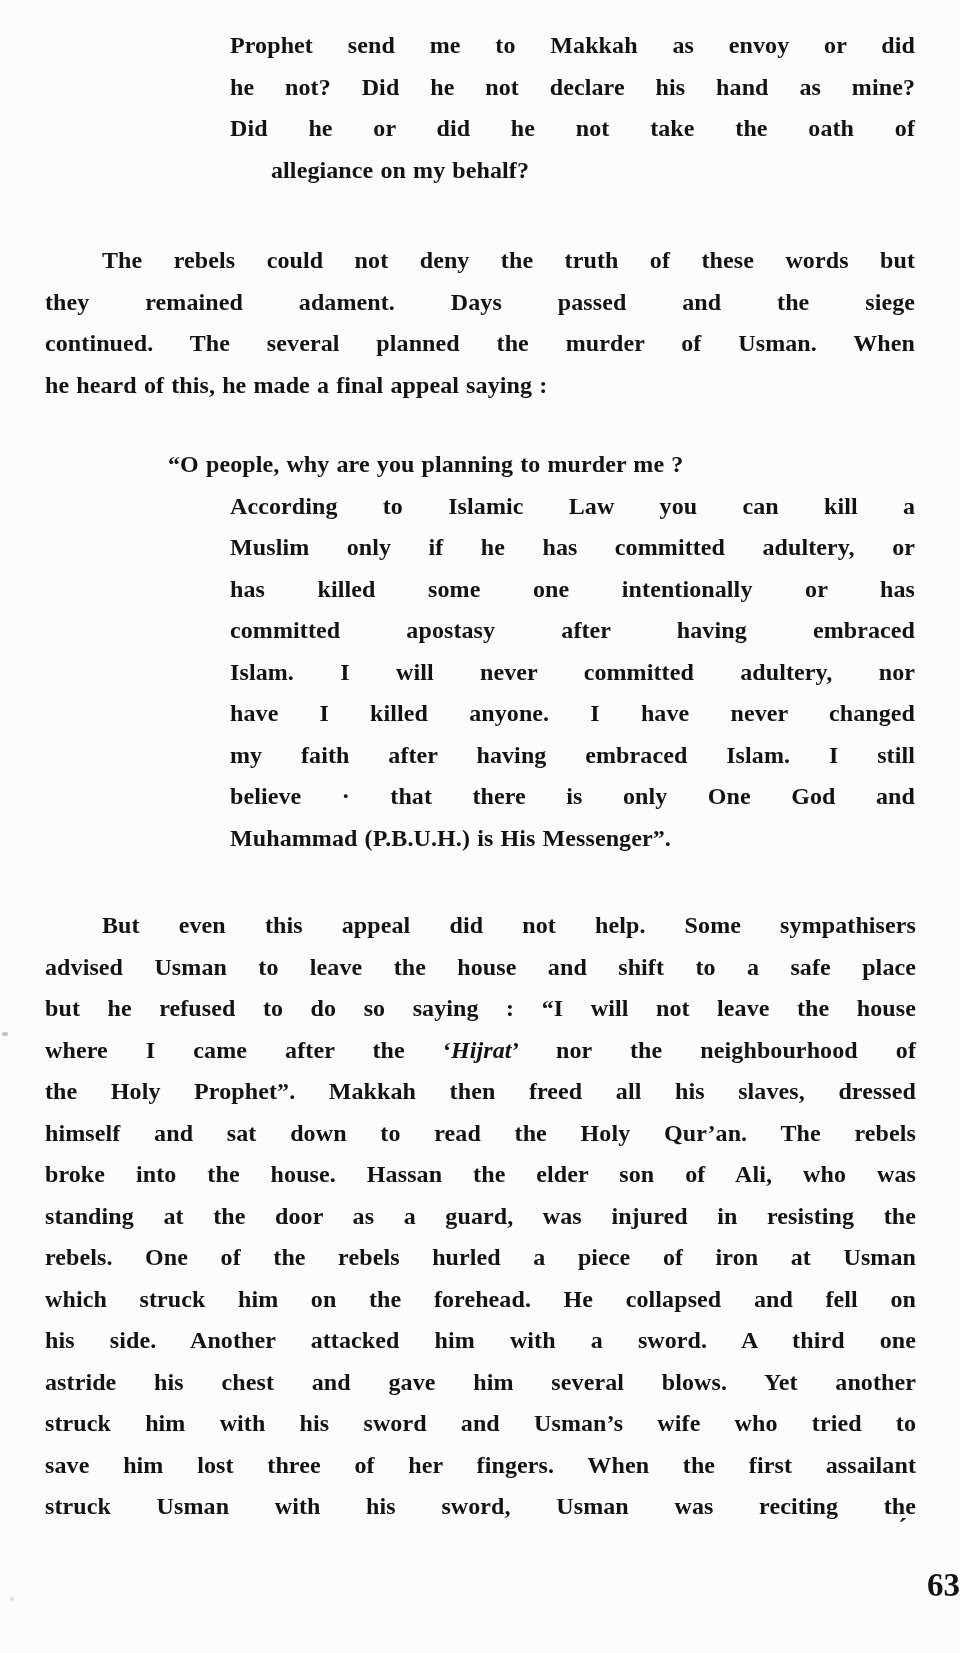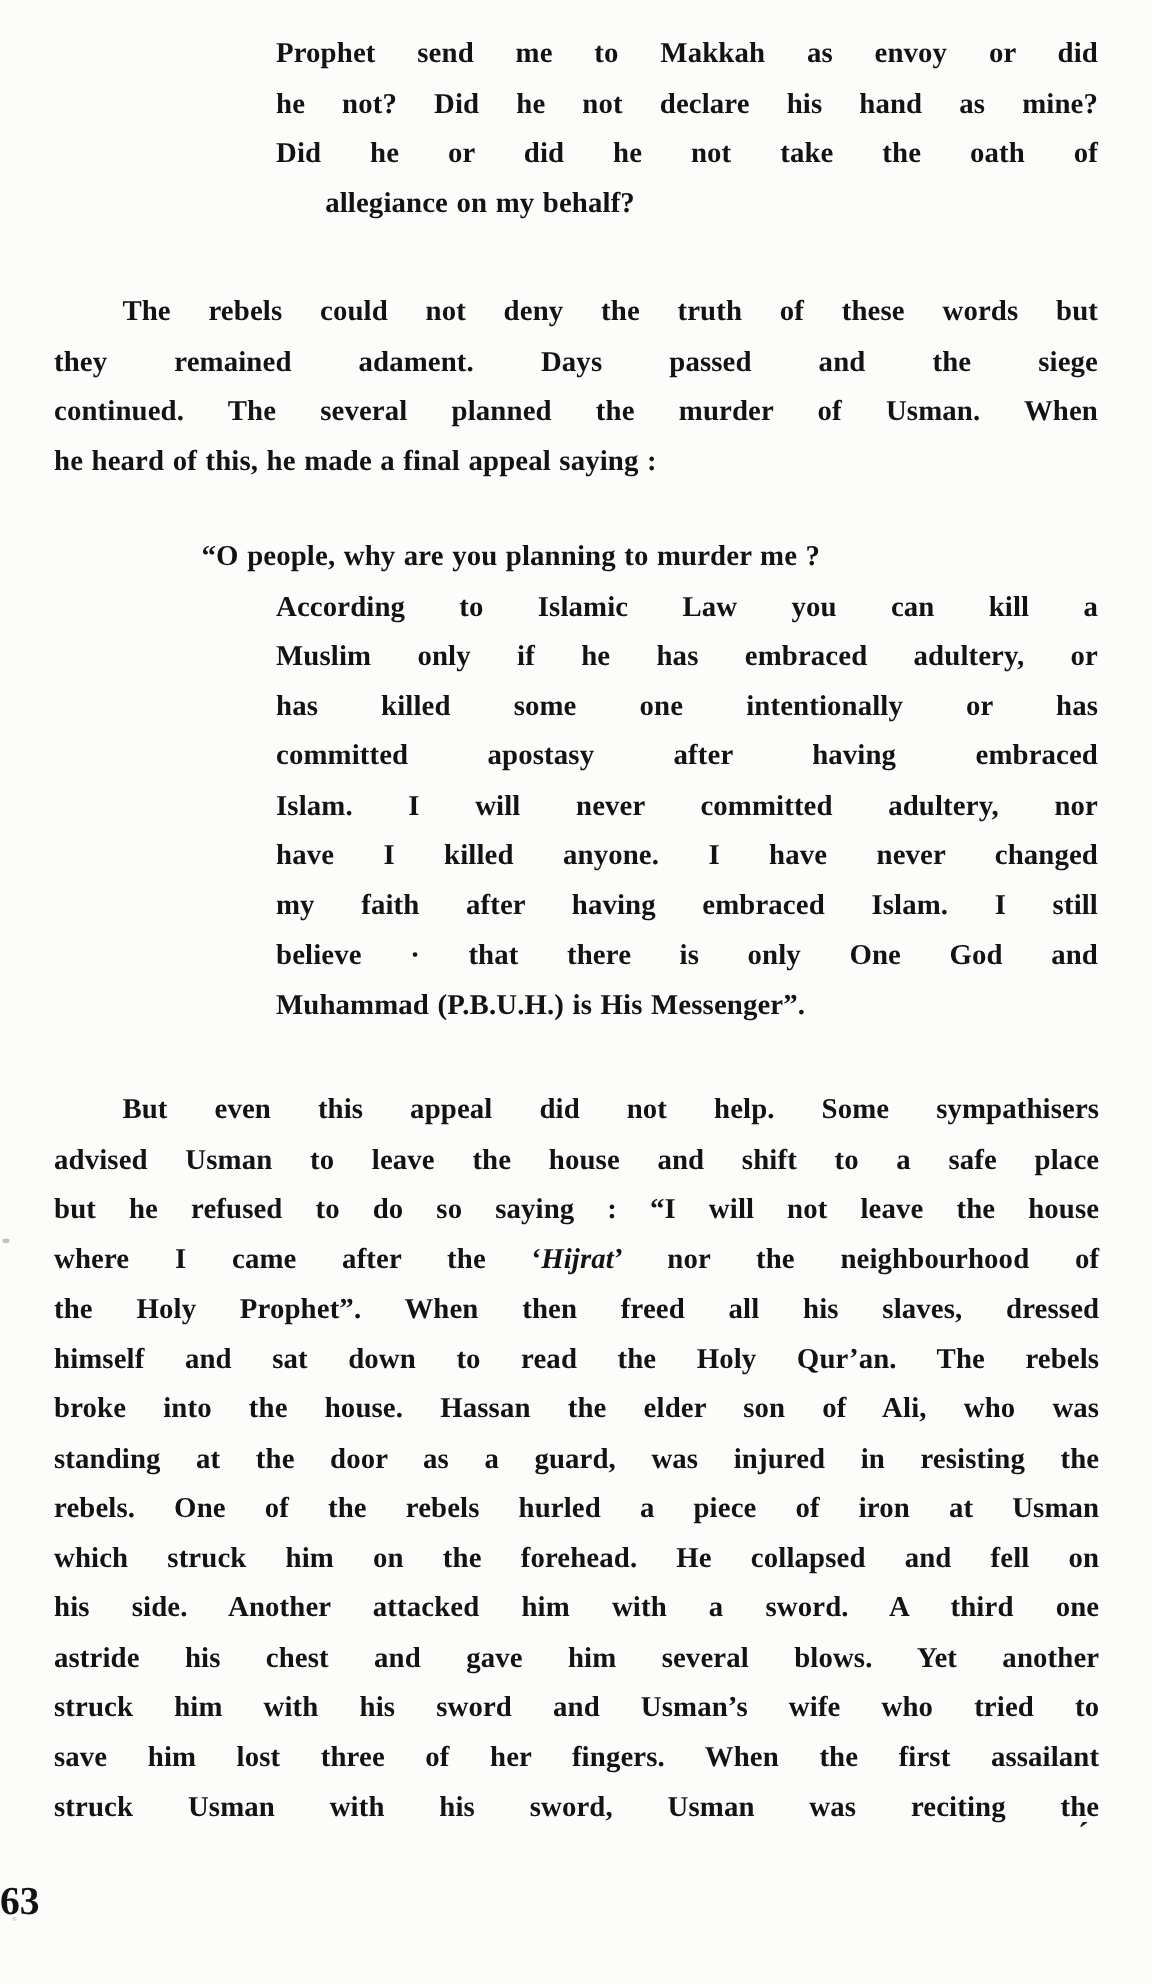--- a/index.html
+++ b/index.html
@@ -45,21 +45,21 @@
 
   
   #para2 { left: 45px; width: 871px; top: 905px; }
   #para2 .line:first-child { text-indent: 57px; }
 
   #page-number {
     position: absolute;
     left: 0;
     width: 960px;
     top: 1565px;
-    text-align: left;
+    text-align: right;
     font-size: 33px;
     line-height: 41px;
   }
   .stray-mark {
     position: absolute;
     left: 899px;
     top: 1496px;
     font-size: 26px;
     line-height: 26px;
     color: #1a1a1a;
@@ -88,36 +88,36 @@
   <div id="para1" class="block">
       <div class="line">The rebels could not deny the truth of these words but</div>
       <div class="line">they remained adament. Days passed and the siege</div>
       <div class="line">continued. The several planned the murder of Usman. When</div>
       <div class="line">he heard of this, he made a final appeal saying :</div>
     </div>
 
   <div id="quote2" class="block">
       <div class="line">“O people, why are you planning to murder me ?</div>
       <div class="line">According to Islamic Law you can kill a</div>
-      <div class="line">Muslim only if he has embraced adultery, or</div>
+      <div class="line">Muslim only if he has committed adultery, or</div>
       <div class="line">has killed some one intentionally or has</div>
       <div class="line">committed apostasy after having embraced</div>
       <div class="line">Islam. I will never committed adultery, nor</div>
       <div class="line">have I killed anyone. I have never changed</div>
       <div class="line">my faith after having embraced Islam. I still</div>
       <div class="line">believe · that there is only One God and</div>
       <div class="line">Muhammad (P.B.U.H.) is His Messenger”.</div>
     </div>
 
   <div id="para2" class="block">
       <div class="line">But even this appeal did not help. Some sympathisers</div>
       <div class="line">advised Usman to leave the house and shift to a safe place</div>
       <div class="line">but he refused to do so saying : “I will not leave the house</div>
       <div class="line">where I came after the ‘<i>Hijrat</i>’ nor the neighbourhood of</div>
-      <div class="line">the Holy Prophet”. When then freed all his slaves, dressed</div>
+      <div class="line">the Holy Prophet”. Makkah then freed all his slaves, dressed</div>
       <div class="line">himself and sat down to read the Holy Qur’an. The rebels</div>
       <div class="line">broke into the house. Hassan the elder son of Ali, who was</div>
       <div class="line">standing at the door as a guard, was injured in resisting the</div>
       <div class="line">rebels. One of the rebels hurled a piece of iron at Usman</div>
       <div class="line">which struck him on the forehead. He collapsed and fell on</div>
       <div class="line">his side. Another attacked him with a sword. A third one</div>
       <div class="line">astride his chest and gave him several blows. Yet another</div>
       <div class="line">struck him with his sword and Usman’s wife who tried to</div>
       <div class="line">save him lost three of her fingers. When the first assailant</div>
       <div class="line">struck Usman with his sword, Usman was reciting the</div>

